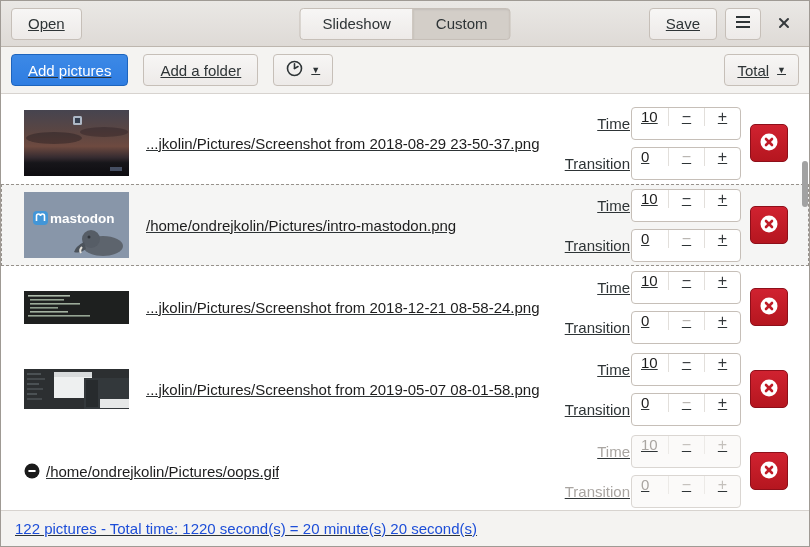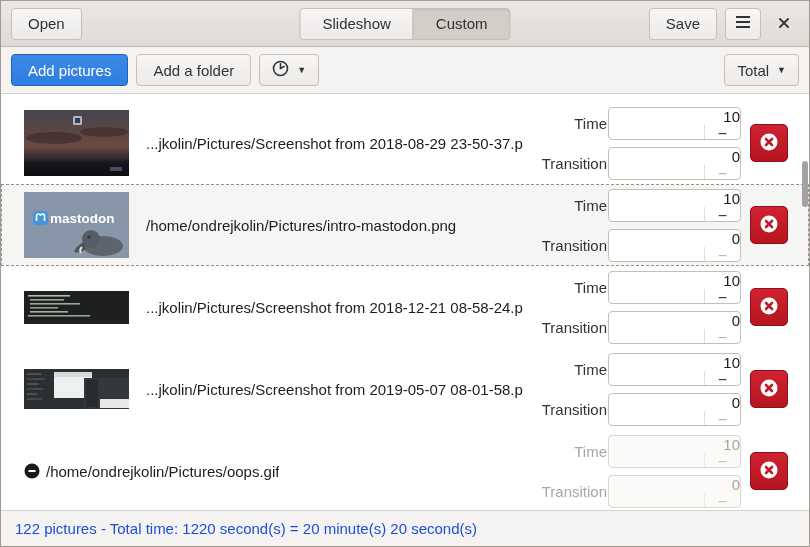--- a/index.html
+++ b/index.html
@@ -1,49 +1,49 @@
 <!DOCTYPE html>
 <html><head>
 <meta charset="utf-8">
 <style>
   * { box-sizing: border-box; margin: 0; padding: 0; }
   html,body { width: 810px; height: 547px; }
   body { font-family: "Liberation Sans", sans-serif; font-size: 15px; color: #2e3436; }
-  .window { width: 810px; height: 547px; display: flex; flex-direction: column; background: #fff; overflow: hidden; border: 1px solid #9f9a94; }
+  .window { width: 810px; height: 547px; display: flex; flex-direction: column; background: #fff; overflow: hidden; border: 1px solid #9f9a94; text-decoration: underline; }
 
   
   .headerbar { height: 46px; flex: 0 0 46px; background: linear-gradient(#eae8e5, #dedad6); border-bottom: 1px solid #bdb6ae; position: relative; display: flex; align-items: center; padding: 0 10px; }
   .btn { font-family: inherit; font-size: 15px; color: #2e3436; background: linear-gradient(#f7f6f5, #edeae8); border: 1px solid #c6bfb8; border-radius: 4px; height: 32px; padding: 0 16px; cursor: pointer; }
   .tab-group { position: absolute; left: 50%; transform: translateX(-50%); display: flex; }
   .tab-group .btn { border-radius: 0; margin-left: -1px; padding: 0 22px; }
   .tab-group .btn:first-child { border-radius: 4px 0 0 4px; margin-left: 0; text-align: right; }
   .tab-group .btn:last-child { border-radius: 0 4px 4px 0; }
   .tab-group .btn.active { background: #d3cec8; box-shadow: inset 0 1px 2px rgba(0,0,0,.08); }
   .header-right { margin-left: auto; display: flex; align-items: flex-end; gap: 8px; }
   .icon-btn { width: 36px; padding: 0; display: flex; align-items: center; justify-content: center; }
   .close-btn { background: none; border: none; width: 30px; height: 30px; font-size: 15px; color: #35393c; display: flex; align-items: center; justify-content: center; cursor: pointer; }
 
   
-  .toolbar { height: 47px; flex: 0 0 47px; background: #f4f3f1; border-bottom: 1px solid #d7d3cf; display: flex; align-items: center; padding: 0 10px; gap: 8px; }
+  .toolbar { height: 47px; flex: 0 0 47px; background: #f4f3f1; border-bottom: 1px solid #d7d3cf; display: flex; align-items: center; padding: 0 10px; gap: 15px; }
   .btn-suggested { background: linear-gradient(#3c89e6, #2f7de2); border-color: #1d64bd; color: #ffffff; }
   .btn-dropdown { display: flex; align-items: center; gap: 8px; padding: 0 12px; }
   .caret { font-size: 9px; color: #2e3436; }
   .toolbar .spacer { flex: 1; }
 
   
   .list { flex: 1 1 auto; background: #ffffff; position: relative; padding-top: 8px; overflow: hidden; }
   .row { height: 82px; display: flex; align-items: center; padding: 0 20px 0 22px; border: 1px solid transparent; }
   .row.selected { background: #f5f5f4; border: 1px dashed #97928c; }
   .thumb { width: 105px; flex: 0 0 105px; display: flex; align-items: center; justify-content: center; margin-right: 17px; }
   .row.no-thumb .thumb { width: 16px; flex: 0 0 16px; margin-right: 6px; }
   .path { font-size: 15px; color: #1d1d1d; white-space: nowrap; overflow: hidden; }
   .controls { margin-left: auto; display: flex; flex-direction: column; gap: 7px; flex: 0 0 auto; }
   .ctl-line { display: flex; align-items: center; gap: 1px; }
   .ctl-label { width: 84px; text-align: right; color: #2e3436; }
-  .spin { display: flex; width: 133px; height: 33px; background: #fff; border: 1px solid #c6bfb8; border-radius: 4px; overflow: hidden; align-items: flex-end; flex-direction: column; }
+  .spin { display: flex; width: 110px; height: 33px; background: #fff; border: 1px solid #c6bfb8; border-radius: 4px; overflow: hidden; align-items: flex-start; }
   .spin-val { flex: 1; display: flex; align-items: center; padding-left: 9px; color: #1d1d1d; }
   .spin-btn { width: 36px; background: none; border: none; border-left: 1px solid #e2dfdb; font-size: 16px; color: #35393c; cursor: pointer; font-family: inherit; display: flex; align-items: center; justify-content: center; }
   .spin-btn.dim { color: #b7b3af; }
   .row.insensitive .ctl-label { color: #a9a5a1; }
   .row.insensitive .spin { border-color: #dad6d2; background: #fbfaf9; }
   .row.insensitive .spin-val { color: #a9a5a1; }
   .row.insensitive .spin-btn { color: #c4c0bc; border-left-color: #eceae7; }
   .delete-btn { margin-left: 9px; width: 38px; height: 38px; border-radius: 5px; border: 1px solid #8e0f1a; background: linear-gradient(#d02230, #b5161f); display: flex; align-items: center; justify-content: center; cursor: pointer; flex: 0 0 38px; }
   .scroll-thumb { position: absolute; right: 1px; top: 67px; width: 6px; height: 46px; border-radius: 3px; background: #a2a2a2; }
 

